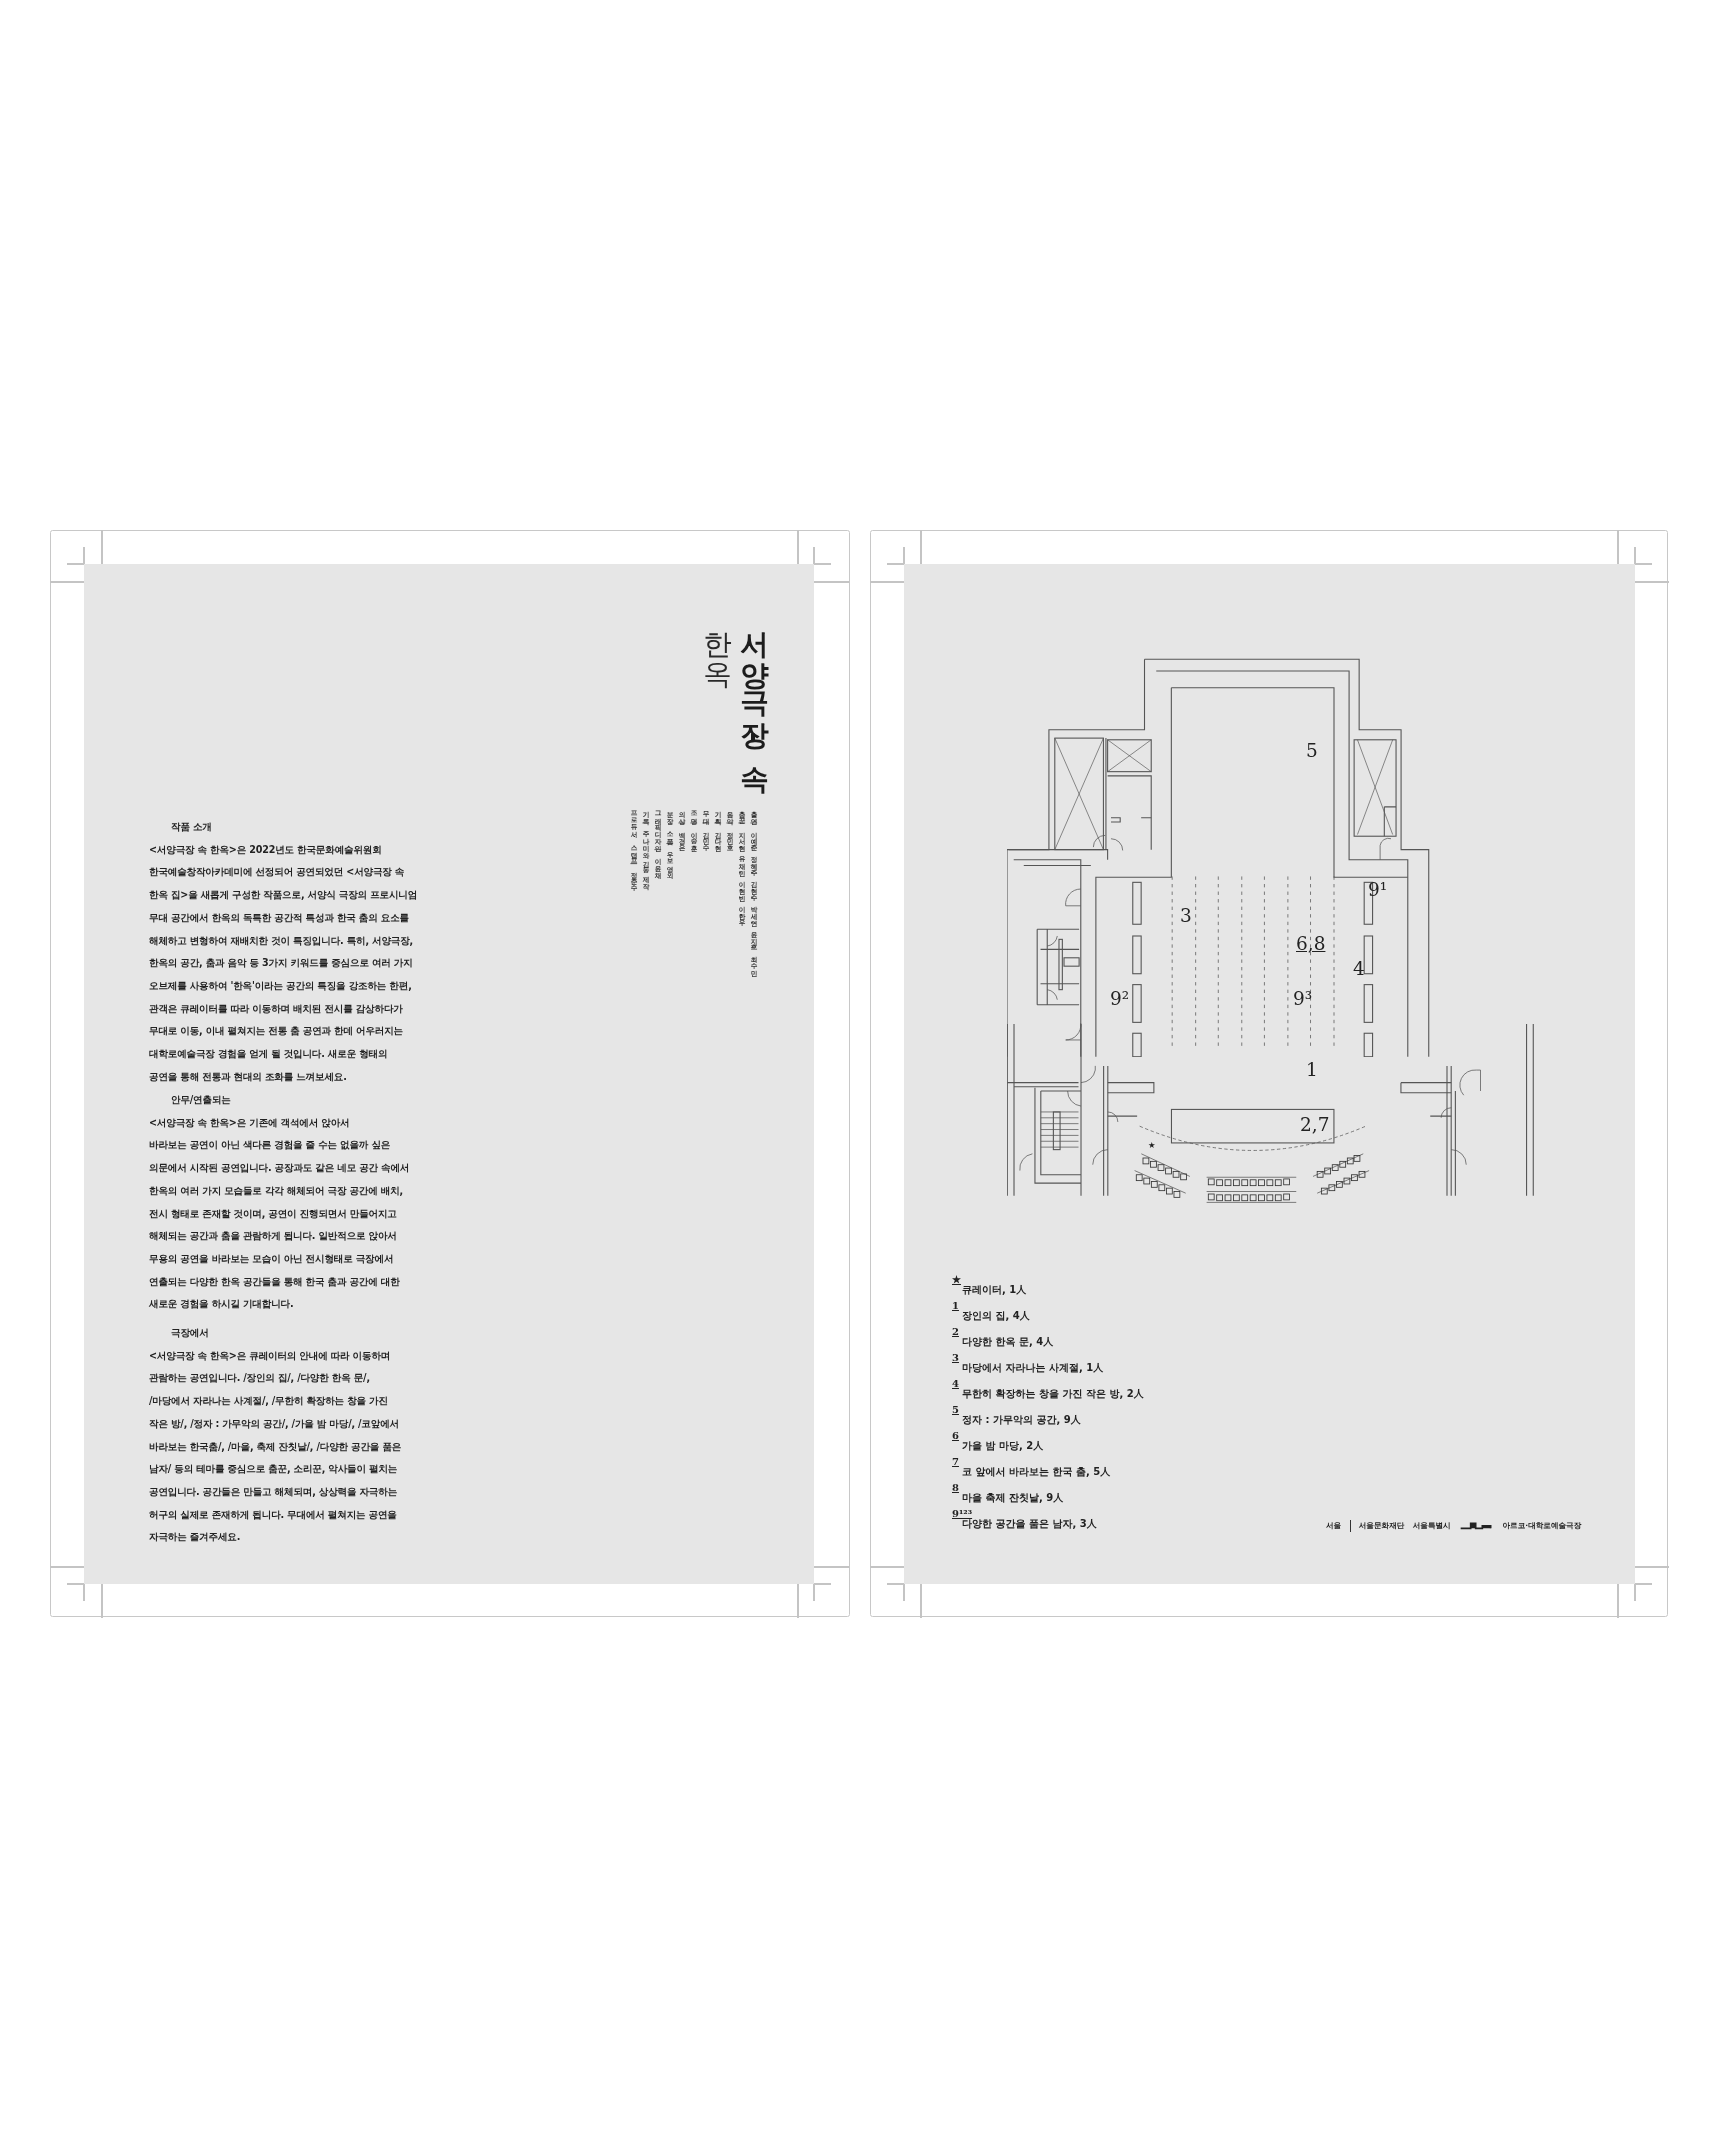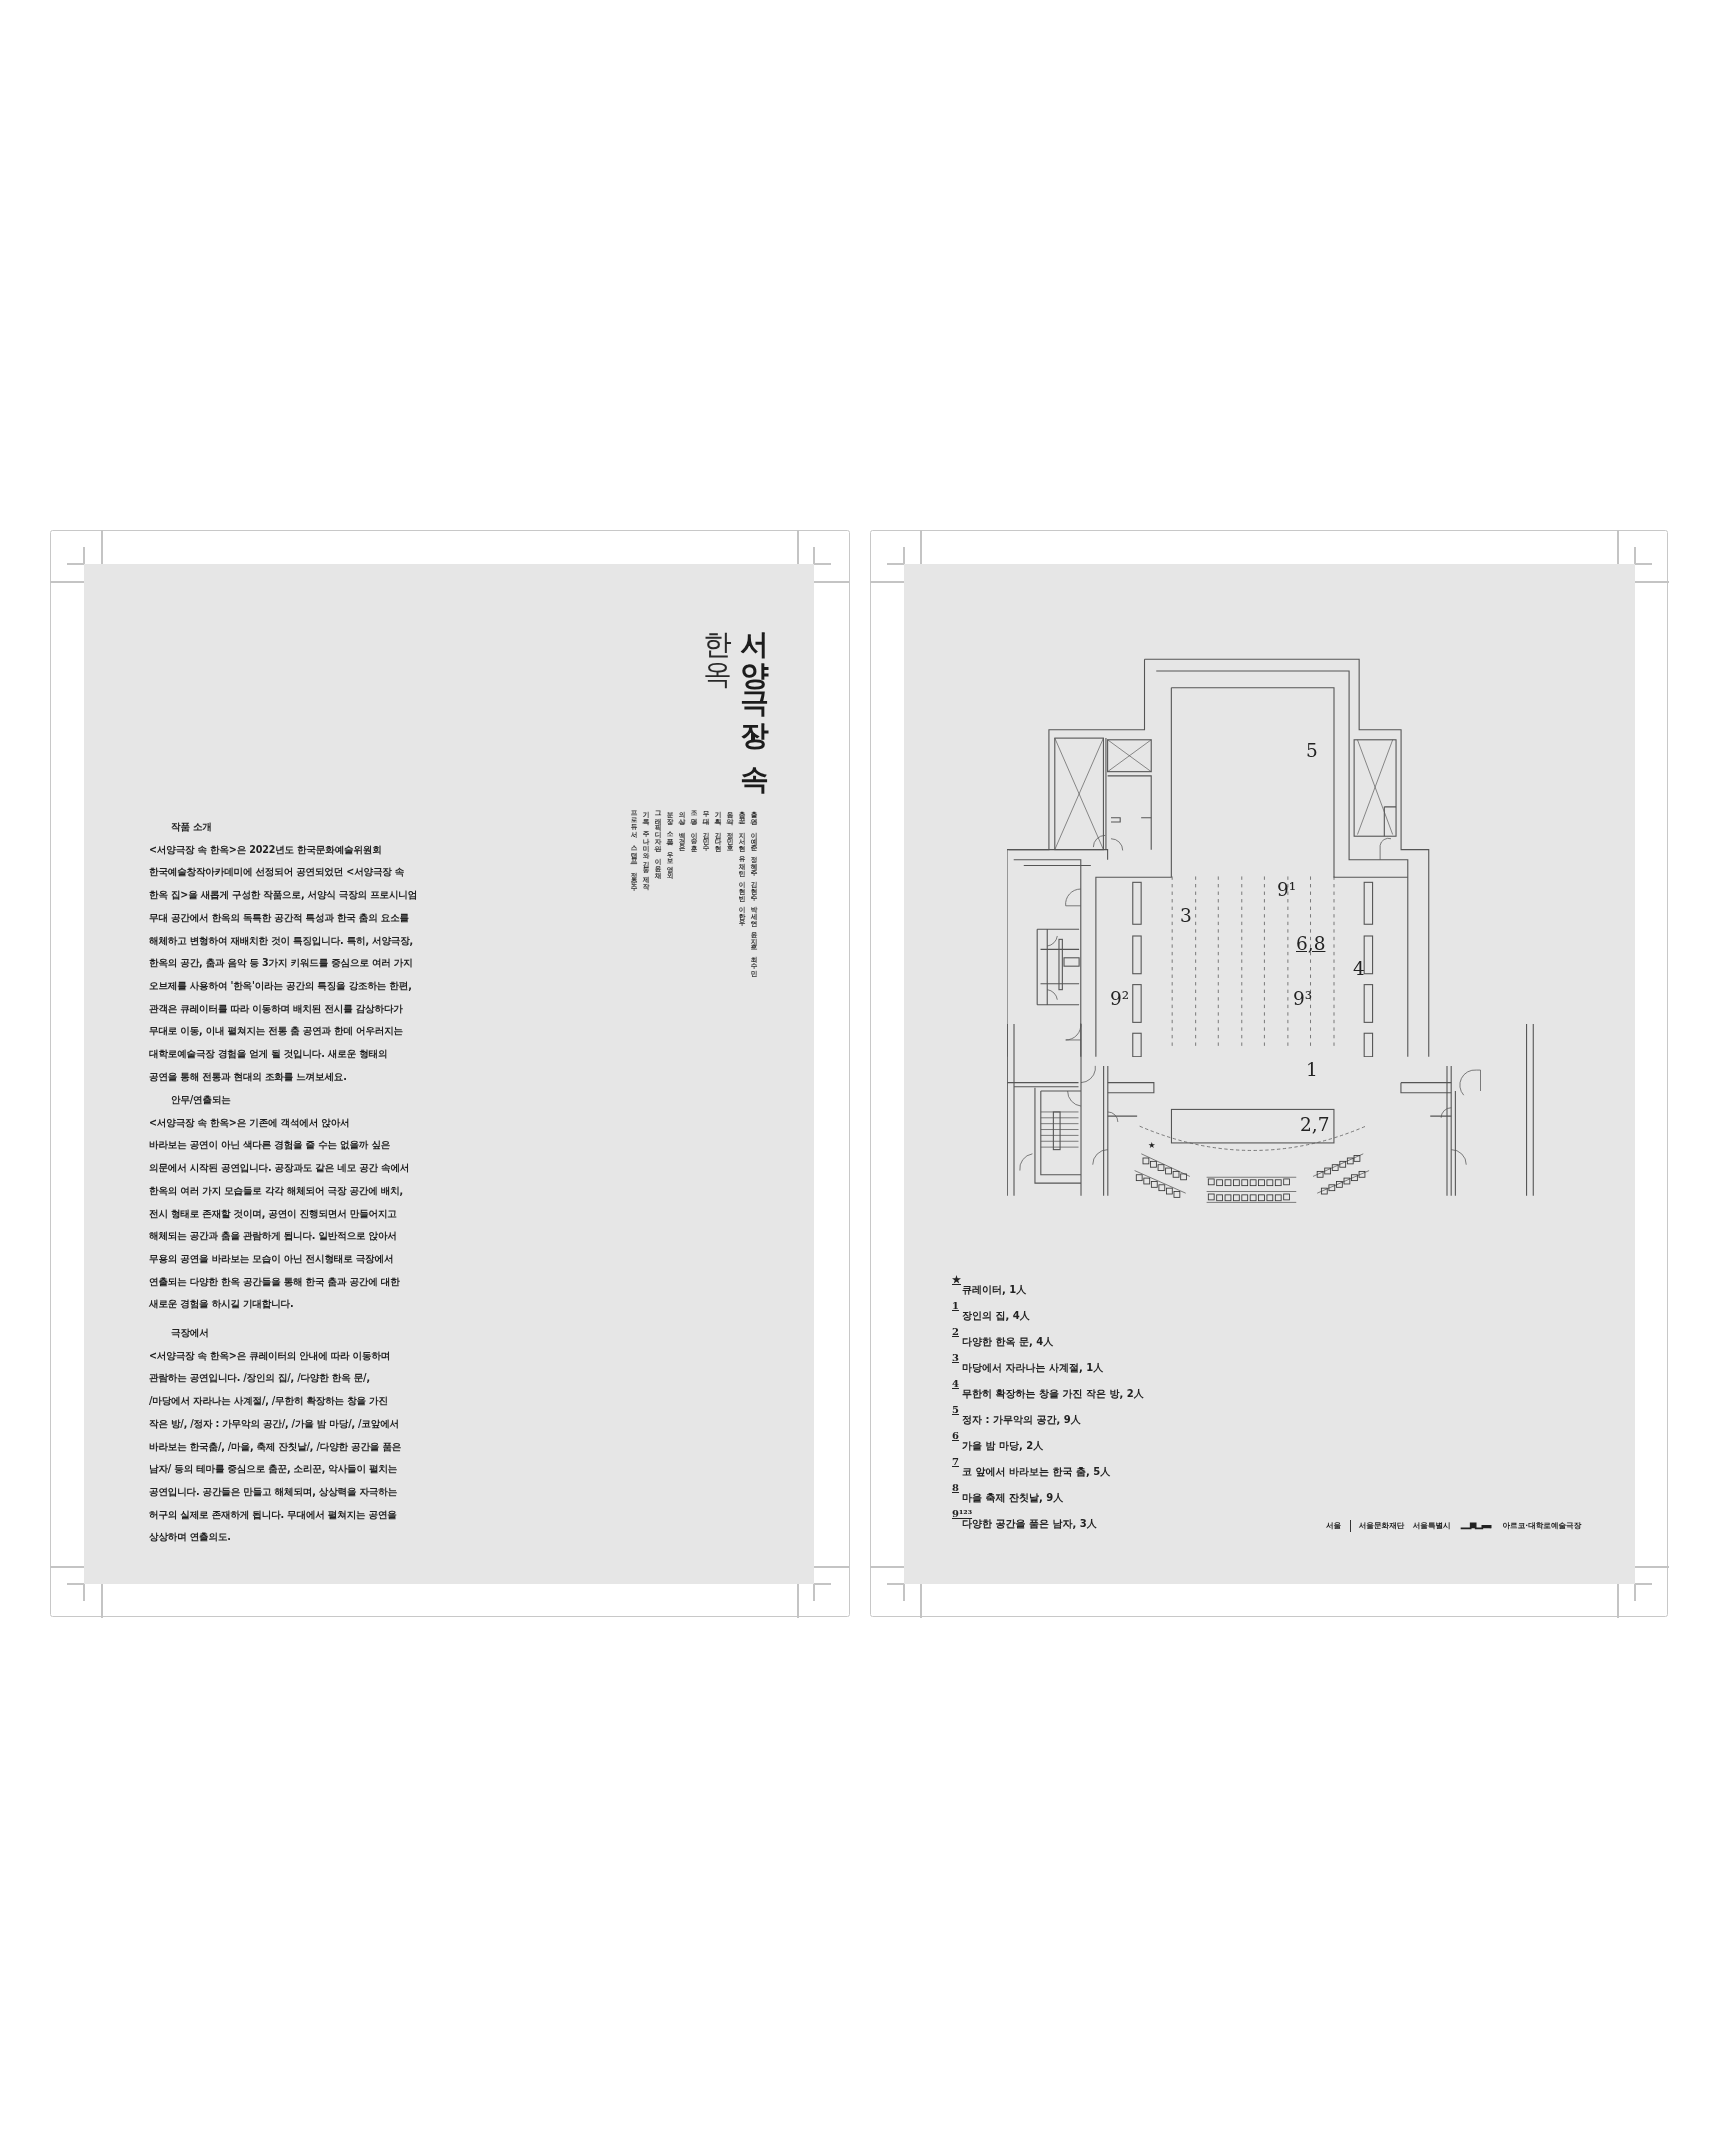--- a/index.html
+++ b/index.html
@@ -118,21 +118,21 @@
     <div class="heading">극장에서</div>
     <div class="para">
       <div>&lt;서양극장 속 한옥&gt;은 큐레이터의 안내에 따라 이동하며</div>
       <div>관람하는 공연입니다. /장인의 집/, /다양한 한옥 문/,</div>
       <div>/마당에서 자라나는 사계절/, /무한히 확장하는 창을 가진</div>
       <div>작은 방/, /정자 : 가무악의 공간/, /가을 밤 마당/, /코앞에서</div>
       <div>바라보는 한국춤/, /마을, 축제 잔칫날/, /다양한 공간을 품은</div>
       <div>남자/ 등의 테마를 중심으로 춤꾼, 소리꾼, 악사들이 펼치는</div>
       <div>공연입니다. 공간들은 만들고 해체되며, 상상력을 자극하는</div>
       <div>허구의 실제로 존재하게 됩니다. 무대에서 펼쳐지는 공연을</div>
-      <div>상상하며 연출의도.</div>
+      <div>자극하는 즐겨주세요.</div>
     </div>
   </div>
 </div>
 
 <div>
   <div class="outer" style="left:870px;top:530px;width:798px;height:1087px;"></div>
   <div class="page-grey" style="left:904px;top:564px;width:731px;height:1020px;"></div>
   <div class="line" style="left:887px;top:563px;width:17px;height:1.7px;"></div>
   <div class="line" style="left:903px;top:547px;width:1.7px;height:17px;"></div>
   <div class="line" style="left:920px;top:530px;width:1.7px;height:34px;"></div>
@@ -284,21 +284,21 @@
       <rect x="375" y="196" width="7" height="7"></rect>
         <rect x="384" y="192" width="7" height="7"></rect>
         <rect x="393" y="188" width="7" height="7"></rect>
         <rect x="402" y="184" width="7" height="7"></rect>
         <rect x="411" y="180" width="7" height="7"></rect>
         <rect x="420" y="176" width="7" height="7"></rect>
     </g>
   </svg>
 
   <div class="plan-label" style="left:1306px;top:740px;">5</div>
-  <div class="plan-label" style="left:1277px;top:879px;">9¹</div>
+  <div class="plan-label" style="left:1368px;top:879px;">9¹</div>
   <div class="plan-label" style="left:1180px;top:905px;">3</div>
   <div class="plan-label" style="left:1296px;top:933px;text-decoration:underline;">6,8</div>
   <div class="plan-label" style="left:1353px;top:958px;">4</div>
   <div class="plan-label" style="left:1110px;top:988px;">9²</div>
   <div class="plan-label" style="left:1293px;top:988px;">9³</div>
   <div class="plan-label" style="left:1306px;top:1059px;">1</div>
   <div class="plan-label" style="left:1300px;top:1114px;">2,7</div>
   <div class="plan-label" style="left:1148px;top:1140px;font-size:8.4px;">★</div>
 
   <div class="legend">

